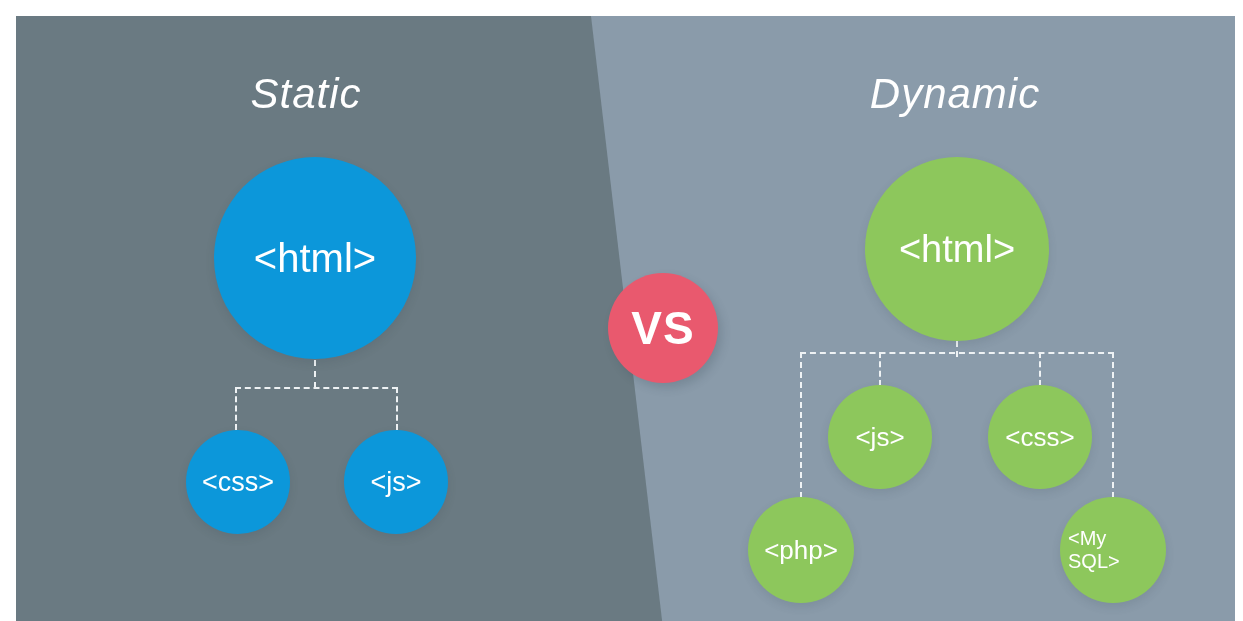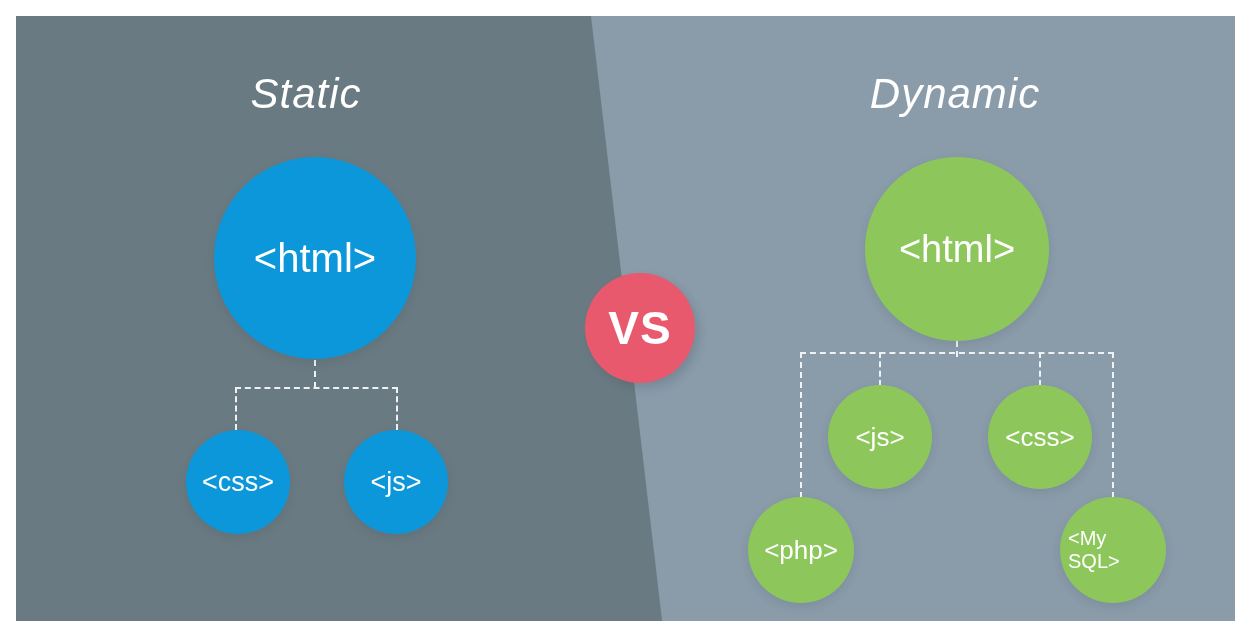--- a/index.html
+++ b/index.html
@@ -52,21 +52,21 @@
   .node-js-static    { left: 328px; top: 414px; width: 104px; height: 104px; font-size: 27px; }
 
   .node-html-dynamic { left: 849px; top: 141px; width: 184px; height: 184px; font-size: 38px; }
   .node-js-dynamic   { left: 812px; top: 369px; width: 104px; height: 104px; font-size: 26px; }
   .node-css-dynamic  { left: 972px; top: 369px; width: 104px; height: 104px; font-size: 26px; }
   .node-php-dynamic  { left: 732px; top: 481px; width: 106px; height: 106px; font-size: 26px; }
   .node-mysql-dynamic{ left: 1044px; top: 481px; width: 106px; height: 106px; font-size: 20px; }
 
   .vs-badge {
     position: absolute;
-    left: 569px; top: 257px;
+    left: 592px; top: 257px;
     width: 110px; height: 110px;
     border-radius: 50%;
     background: var(--vs_badge);
     display: flex;
     align-items: center;
     justify-content: center;
     color: var(--text);
     font-weight: bold;
     font-size: 46px;
     letter-spacing: 1px;

